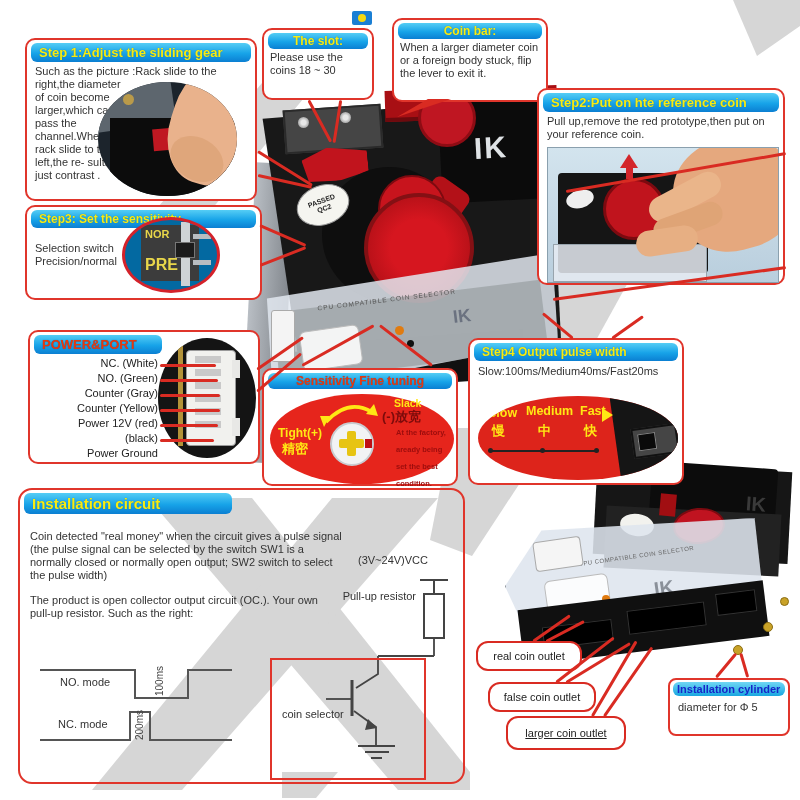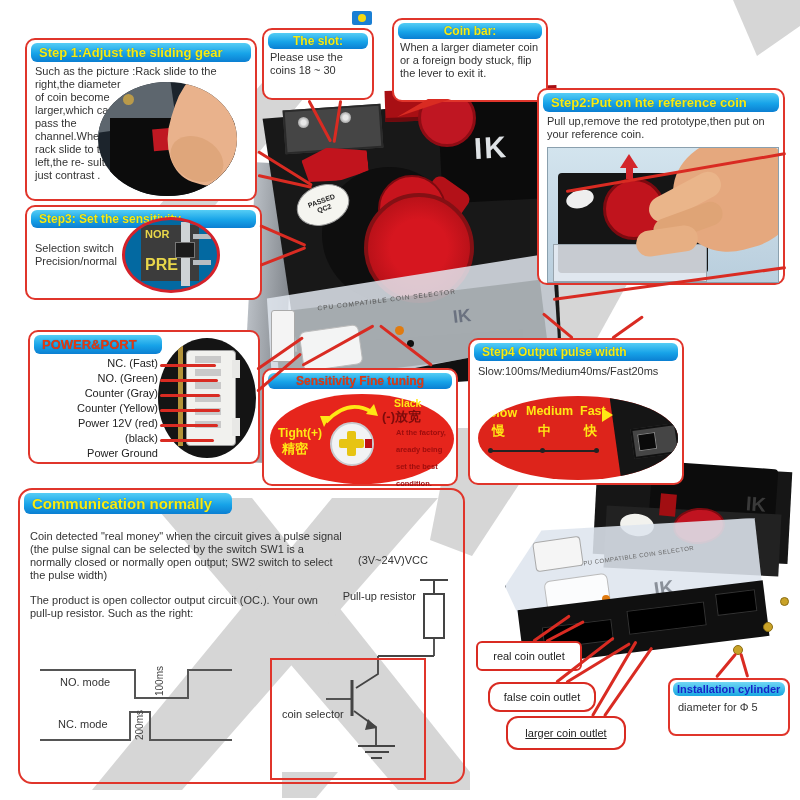--- a/index.html
+++ b/index.html
@@ -153,21 +153,21 @@
       <div class="abs" style="left:56px;top:2px;width:9px;height:64px;background:#cfd3d6;"></div>
       <div class="abs" style="left:50px;top:22px;width:18px;height:14px;background:#1c1c1c;border:1px solid #777;"></div>
       <div class="abs" style="left:68px;top:14px;width:18px;height:5px;background:#b8bcc0;"></div>
       <div class="abs" style="left:68px;top:40px;width:18px;height:5px;background:#b8bcc0;"></div>
     </div>
   </div>
 
   <div class="box" style="left:28px;top:330px;width:232px;height:134px;">
     <div class="hdr hdr-r" style="width:112px;font-size:13px;">POWER&amp;PORT</div>
     <div class="abs" style="left:0;top:24px;">
-      <div class="pin-row">NC. (Fast)</div>
+      <div class="pin-row">NC. (White)</div>
       <div class="pin-row">NO. (Green)</div>
       <div class="pin-row">Counter (Gray)</div>
       <div class="pin-row">Counter (Yellow)</div>
       <div class="pin-row">Power 12V (red)</div>
       <div class="pin-row">(black)</div>
       <div class="pin-row">Power Ground</div>
     </div>
     <div class="abs" style="left:128px;top:6px;width:98px;height:120px;border-radius:50%;background:#141414;overflow:hidden;z-index:1;">
       <div class="abs" style="left:20px;top:8px;width:5px;height:100px;background:#b39339;"></div>
       <div class="abs" style="left:28px;top:12px;width:48px;height:94px;background:#f1f1ee;border:1px solid #999;border-radius:4px;">
@@ -226,21 +226,21 @@
       <div class="abs" style="left:106px;top:26px;font-size:13px;font-weight:bold;color:#ffe714;">快</div>
       <div class="abs" style="left:124px;top:12px;width:0;height:0;border-top:7px solid transparent;border-bottom:7px solid transparent;border-left:11px solid #ffe714;"></div>
       <div class="abs" style="left:12px;top:54px;width:108px;height:2px;background:#222;"></div>
       <div class="abs" style="left:10px;top:52px;width:5px;height:5px;border-radius:50%;background:#222;"></div>
       <div class="abs" style="left:62px;top:52px;width:5px;height:5px;border-radius:50%;background:#222;"></div>
       <div class="abs" style="left:116px;top:52px;width:5px;height:5px;border-radius:50%;background:#222;"></div>
     </div>
   </div>
 
   <div class="box clear" style="left:18px;top:488px;width:447px;height:296px;border-radius:14px;">
-    <div class="hdr hdr-y" style="width:192px;font-size:15px;">Communication normally</div>
+    <div class="hdr hdr-y" style="width:192px;font-size:15px;">Installation circuit</div>
     <div class="body-txt" style="margin:16px 8px 0 10px;width:312px;">Coin detected "real money" when the circuit gives a pulse signal (the pulse signal can be selected by the switch SW1 is a normally closed or normally open output; SW2 switch to select the pulse width)</div>
     <div class="body-txt" style="margin:12px 8px 0 10px;width:300px;">The product  is open collector output circuit (OC.). Your own pull-up resistor. Such as the right:</div>
     <svg class="abs" style="left:0;top:0;" width="447" height="296" viewBox="0 0 447 296">
       <path d="M 20 180 H 115 V 208 H 168 V 180 H 212" fill="none" stroke="#555" stroke-width="2"></path>
       <path d="M 20 250 H 110 V 222 H 130 V 250 H 212" fill="none" stroke="#555" stroke-width="2"></path>
       <path d="M 400 90 H 428 M 414 90 V 104" fill="none" stroke="#444" stroke-width="2"></path>
       <rect x="404" y="104" width="20" height="44" fill="none" stroke="#444" stroke-width="2"></rect>
       <path d="M 414 148 V 166 M 358 166 H 414 M 358 166 V 184 L 336 198" fill="none" stroke="#444" stroke-width="1.8"></path>
       <path d="M 332 190 V 226" fill="none" stroke="#444" stroke-width="3"></path>
       <path d="M 306 209 H 332" fill="none" stroke="#444" stroke-width="1.8"></path>
@@ -251,21 +251,21 @@
     <div class="abs" style="left:250px;top:168px;width:152px;height:118px;border:2px solid #e0352b;"></div>
     <div class="abs body-txt" style="left:338px;top:64px;">(3V~24V)VCC</div>
     <div class="abs body-txt" style="left:292px;top:100px;width:104px;text-align:right;">Pull-up resistor</div>
     <div class="abs body-txt" style="left:262px;top:218px;">coin  selector</div>
     <div class="abs body-txt" style="left:40px;top:186px;">NO. mode</div>
     <div class="abs body-txt" style="left:38px;top:228px;">NC.  mode</div>
     <div class="vert" style="left:134px;top:206px;">100ms</div>
     <div class="vert" style="left:114px;top:250px;">200ms</div>
   </div>
 
-  <div class="lbl" style="left:476px;top:641px;width:102px;height:26px;border-radius:6px;">
+  <div class="lbl" style="left:476px;top:641px;width:102px;height:26px;">
     <span>real coin outlet</span>
   </div>
   <div class="lbl" style="left:488px;top:682px;width:104px;height:26px;">
     <span>false coin outlet</span>
   </div>
   <div class="lbl" style="left:506px;top:716px;width:116px;height:30px;text-decoration:underline;">
     <span>larger coin outlet</span>
   </div>
 
   <div class="box" style="left:668px;top:678px;width:122px;height:58px;border-radius:8px;">

